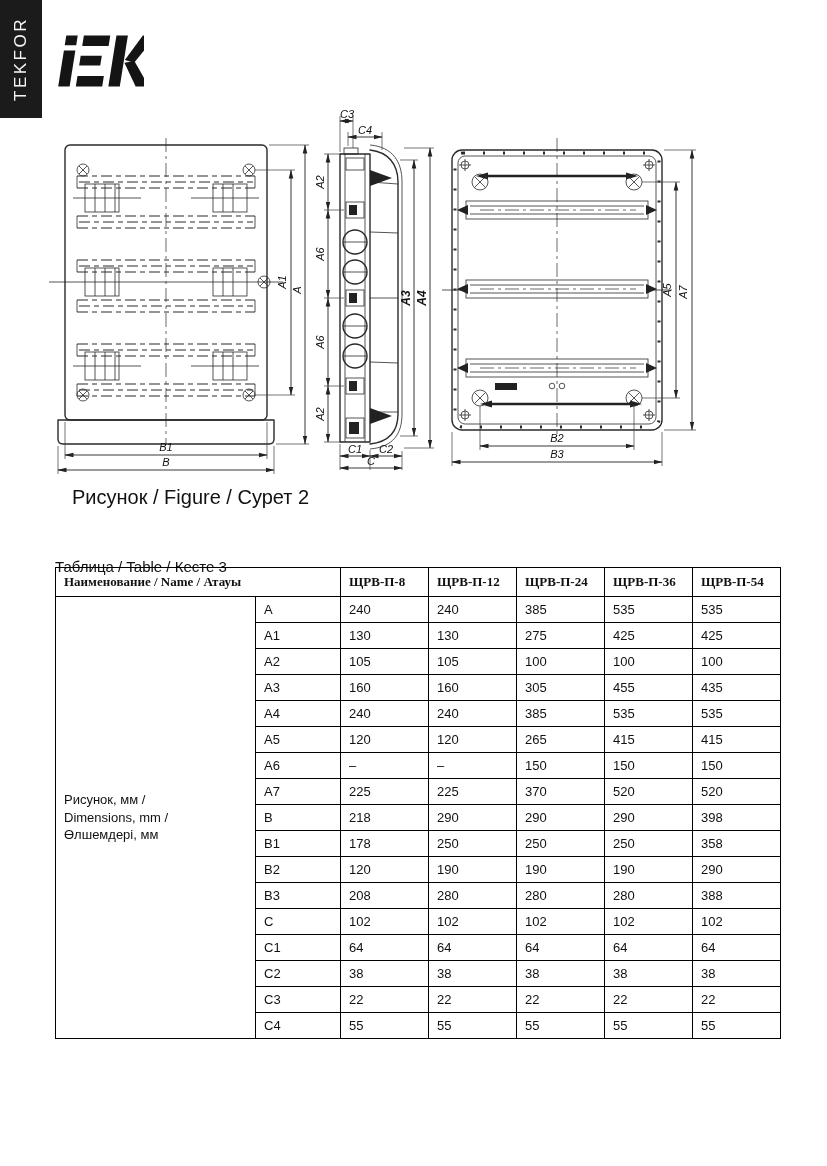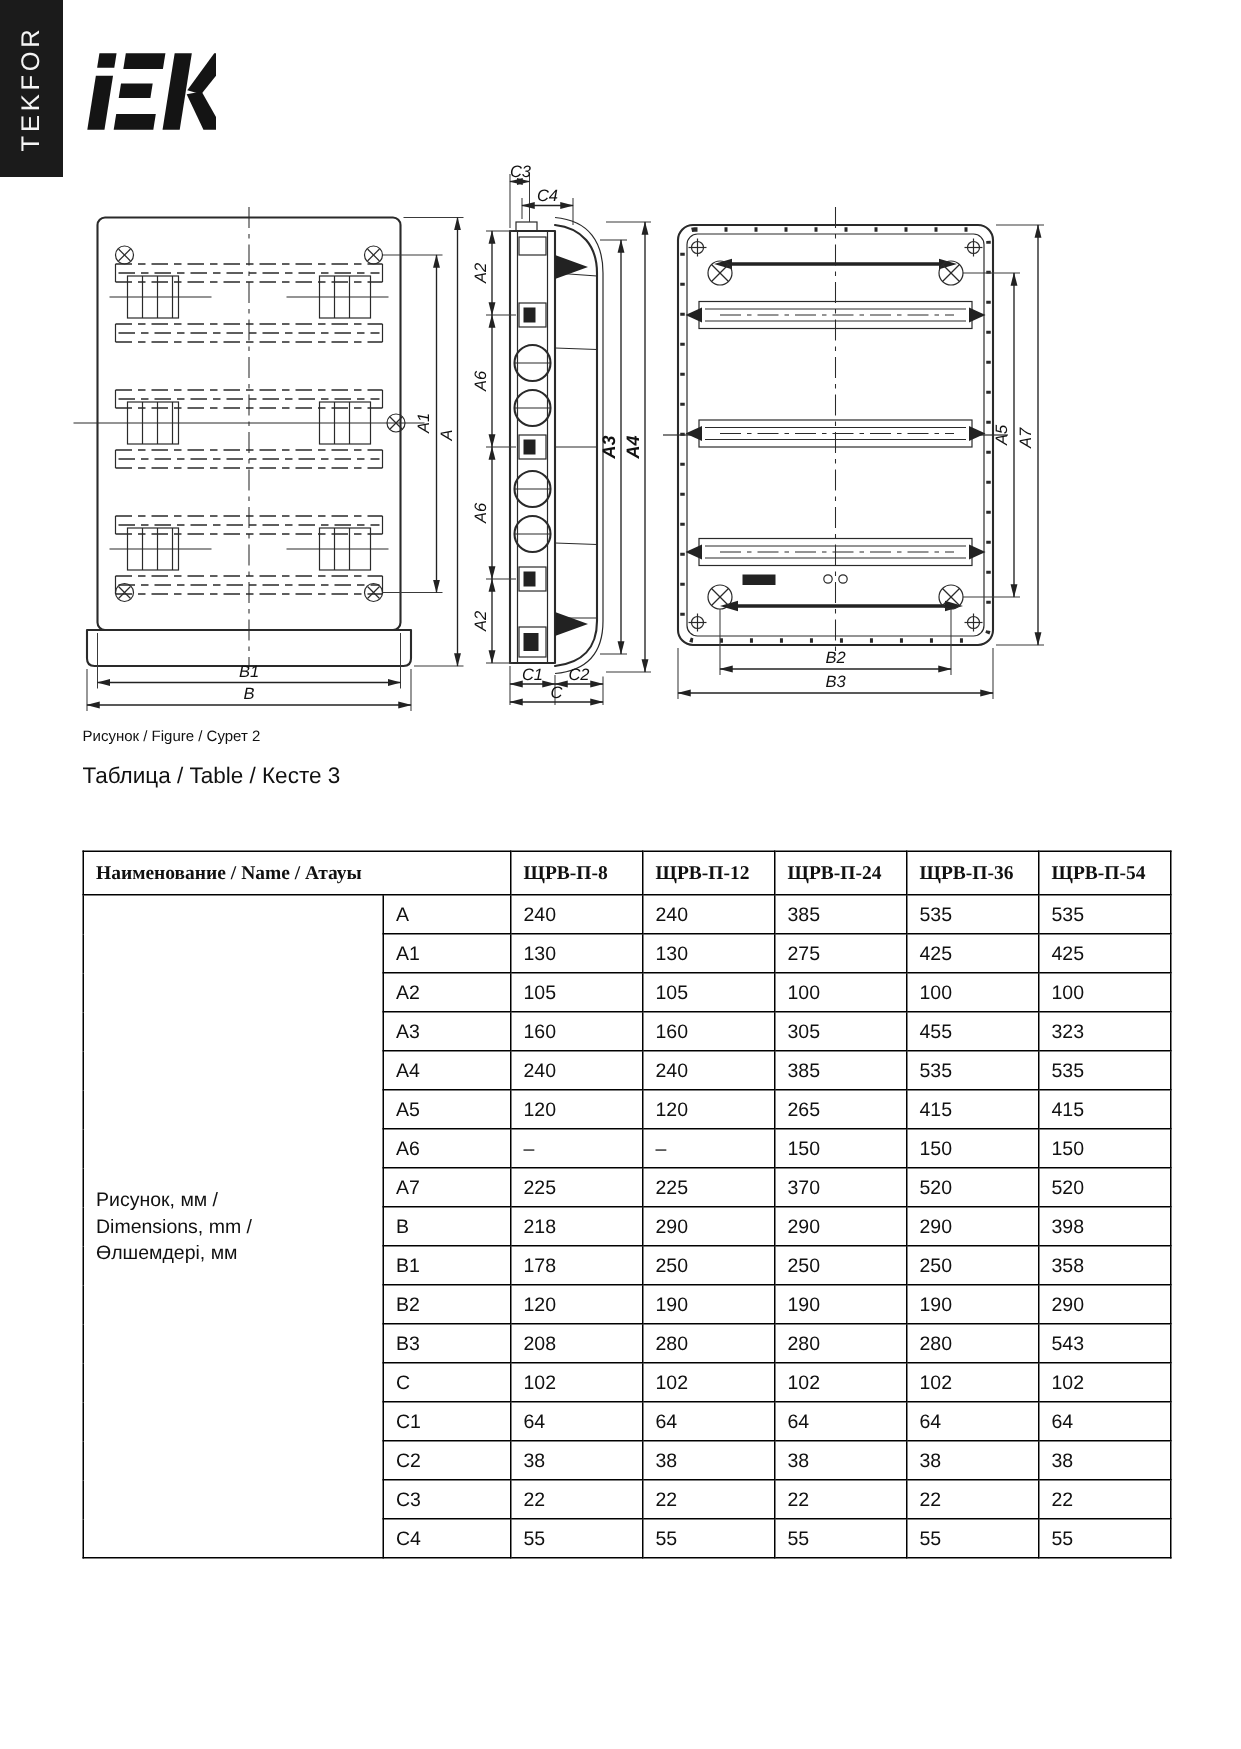--- a/index.html
+++ b/index.html
@@ -8,22 +8,22 @@
   .page { position:relative; width:827px; height:1166px; background:#fff; overflow:hidden; }
 
   
   .brand-bar { position:absolute; left:0; top:0; width:42px; height:118px; background:#1b1b1b;
                display:flex; align-items:center; justify-content:center; }
   .brand-bar .vlabel { color:#f5f5f5; writing-mode:vertical-rl; transform:rotate(180deg);
                font-size:17px; letter-spacing:2.5px; font-weight:400; }
   .logo-iek { position:absolute; left:56px; top:33px; }
 
   
-  .fig-caption { position:absolute; left:55px; top:486px; font-size:10px; }
-  .table-title { position:absolute; left:55px; top:509px; font-size:15px; }
+  .fig-caption { position:absolute; left:72px; top:486px; font-size:20px; }
+  .table-title { position:absolute; left:55px; top:558px; font-size:15px; }
 
   
   table.dims { position:absolute; left:55px; top:567px; width:725px; border-collapse:collapse;
                table-layout:fixed; font-size:13px; }
   table.dims th, table.dims td { border:1px solid #000; padding:3px 8px; text-align:left;
                vertical-align:middle; overflow:hidden; }
   table.dims thead th { font-weight:bold; height:29px;font-family:Liberation Serif, serif; }
   table.dims tbody td { height:26px; }
   td.group-cell { vertical-align:top; white-space:pre-line; line-height:1.35; padding-top:5px; }
 
@@ -408,21 +408,21 @@
         <td>100</td>
         <td>100</td>
         <td>100</td>
       </tr>
       <tr>
         <td>A3</td>
         <td>160</td>
         <td>160</td>
         <td>305</td>
         <td>455</td>
-        <td>323</td>
+        <td>435</td>
       </tr>
       <tr>
         <td>A4</td>
         <td>240</td>
         <td>240</td>
         <td>385</td>
         <td>535</td>
         <td>535</td>
       </tr>
       <tr>
@@ -472,21 +472,21 @@
         <td>190</td>
         <td>190</td>
         <td>290</td>
       </tr>
       <tr>
         <td>B3</td>
         <td>208</td>
         <td>280</td>
         <td>280</td>
         <td>280</td>
-        <td>543</td>
+        <td>388</td>
       </tr>
       <tr>
         <td>C</td>
         <td>102</td>
         <td>102</td>
         <td>102</td>
         <td>102</td>
         <td>102</td>
       </tr>
       <tr>

